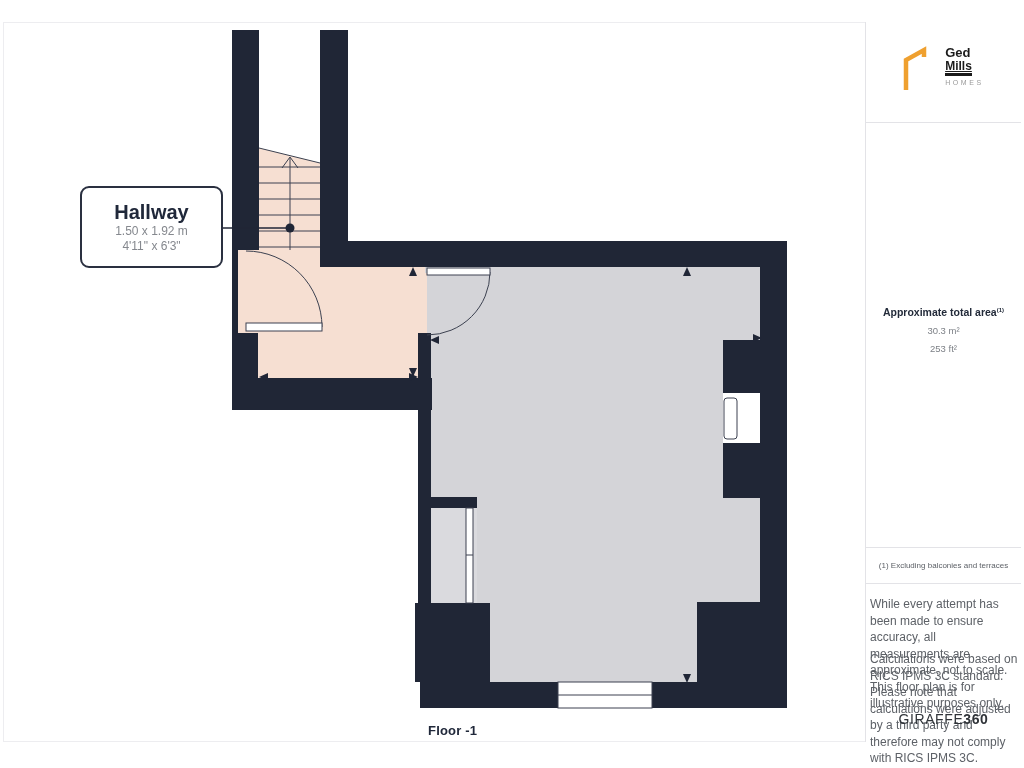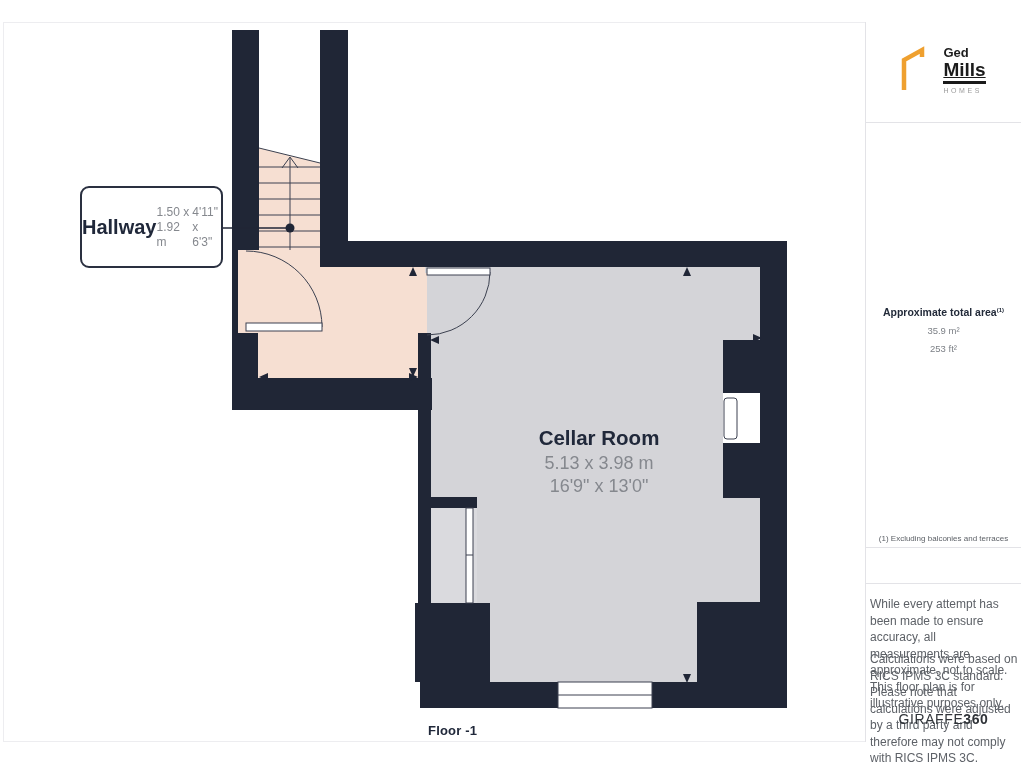--- a/index.html
+++ b/index.html
@@ -13,40 +13,40 @@
   .card{position:absolute;left:3px;top:22px;width:1017px;height:720px;border:1px solid #ededf0;background:#fff;}
   .plan-svg{position:absolute;left:0;top:0;}
   .wall{fill:var(--wall);}
   .peach{fill:var(--peach);}
   .room{fill:var(--room);}
   .niche{fill:var(--niche);}
   .ln{stroke:var(--line);stroke-width:1;fill:none;}
   .thld{fill:#fff;stroke:var(--line);stroke-width:1;}
   .mk{fill:var(--wall);}
   .label-box{position:absolute;left:80px;top:186px;width:143px;height:82px;background:#fff;
-    border:2px solid #2a3040;border-radius:9px;display:flex;flex-direction:row;
+    border:2px solid #2a3040;border-radius:9px;display:flex;flex-direction:column;
     align-items:center;justify-content:center;z-index:5;}
   .label-box .rname{font-size:20px;font-weight:bold;color:var(--title);line-height:1.2;}
   .label-box .rdim{font-size:12px;color:var(--dim);line-height:1.25;}
   .room-label{position:absolute;left:518px;top:425px;width:162px;text-align:center;z-index:4;}
   .room-label .rname{font-size:20.5px;font-weight:bold;color:var(--title);line-height:1.3;}
   .room-label .rdim{font-size:18px;color:var(--dim);line-height:1.3;}
   .floor-label{position:absolute;left:420px;top:723px;font-size:13px;font-weight:bold;color:var(--title);letter-spacing:.2px;margin-left:8px;}
   .sidebar{position:absolute;left:865px;top:22px;width:156px;height:720px;border-left:1px solid var(--divider);background:#fff;}
   .sb-div{position:absolute;left:0;width:100%;height:1px;background:var(--divider);}
   .logo-wrap{position:absolute;top:24px;left:0;width:100%;display:flex;justify-content:center;align-items:flex-start;gap:18px;}
   .logo-text{display:flex;flex-direction:column;align-items:flex-start;}
   .logo-text .l1{font-size:13px;font-weight:bold;color:#1b1b1b;line-height:1.05;}
-  .logo-text .l2{font-size:19px;font-weight:bold;color:#1b1b1b;line-height:1.05;border-bottom:3px solid #1a1a1a;padding-bottom:1px;text-decoration:underline;}
+  .logo-text .l2{font-size:12px;font-weight:bold;color:#1b1b1b;line-height:1.05;border-bottom:3px solid #1a1a1a;padding-bottom:1px;text-decoration:underline;}
   .logo-text .l3{font-size:7px;letter-spacing:2.6px;color:#9a9a9a;margin-top:3px;}
   .area-block{position:absolute;top:284px;left:0;width:100%;text-align:center;}
   .area-title{font-size:10.5px;font-weight:bold;color:#232b3a;}
   .area-title sup{font-size:6px;}
   .area-val{font-size:9.5px;color:#7d8187;margin-top:7px;}
-  .footnote{position:absolute;top:512px;left:0;width:100%;text-align:center;font-size:8px;color:var(--muted);}
+  .footnote{position:absolute;top:539px;left:0;width:100%;text-align:center;font-size:8px;color:var(--muted);}
   .disc{position:absolute;left:4px;width:148px;text-align:left;font-size:12px;line-height:1.38;color:var(--muted);}
   .disc1{top:574px;}
   .disc2{top:629px;}
   .brand{position:absolute;top:689px;left:0;width:100%;text-align:center;font-size:14px;color:#2f3338;letter-spacing:.6px;}
   .brand .b2{font-weight:bold;}
 </style>
 </head>
 <body>
 
 <div class="stage">
@@ -123,46 +123,41 @@
       <polygon class="mk" points="762,338 753,334 753,342"></polygon>
     </g>
   </svg>
 
   <div class="label-box">
     <div class="rname">Hallway</div>
     <div class="rdim">1.50 x 1.92 m</div>
     <div class="rdim">4'11" x 6'3"</div>
   </div>
 
-  <div class="room-label">
-    <div class="rname">Cellar Room</div>
-    <div class="rdim">5.13 x 3.98 m</div>
-    <div class="rdim">16'9" x 13'0"</div>
-  </div>
 
   <div class="floor-label">Floor -1</div>
 
   <div class="sidebar">
     <div class="logo-wrap">
       <svg width="24" height="46" viewBox="0 0 24 46">
         <polyline points="3,44 3,14 21,4 21,11" fill="none" stroke="var(--orange)" stroke-width="4.5"></polyline>
       </svg>
       <div class="logo-text">
         <span class="l1">Ged</span>
         <span class="l2">Mills</span>
         <span class="l3">HOMES</span>
       </div>
     </div>
     <div class="sb-div" style="top:100px"></div>
 
     <div class="area-block">
       <div class="area-title">
         <span>Approximate total area</span><sup>(1)</sup>
       </div>
-      <div class="area-val">35.9 m²</div>
+      <div class="area-val">30.3 m²</div>
       <div class="area-val">253 ft²</div>
     </div>
 
     <div class="sb-div" style="top:525px"></div>
     <div class="footnote">(1) Excluding balconies and terraces</div>
     <div class="sb-div" style="top:561px"></div>
 
     <div class="disc disc1">While every attempt has been made to ensure accuracy, all measurements are approximate, not to scale. This floor plan is for illustrative purposes only.</div>
     <div class="disc disc2">Calculations were based on RICS IPMS 3C standard. Please note that calculations were adjusted by a third party and therefore may not comply with RICS IPMS 3C.</div>
 

